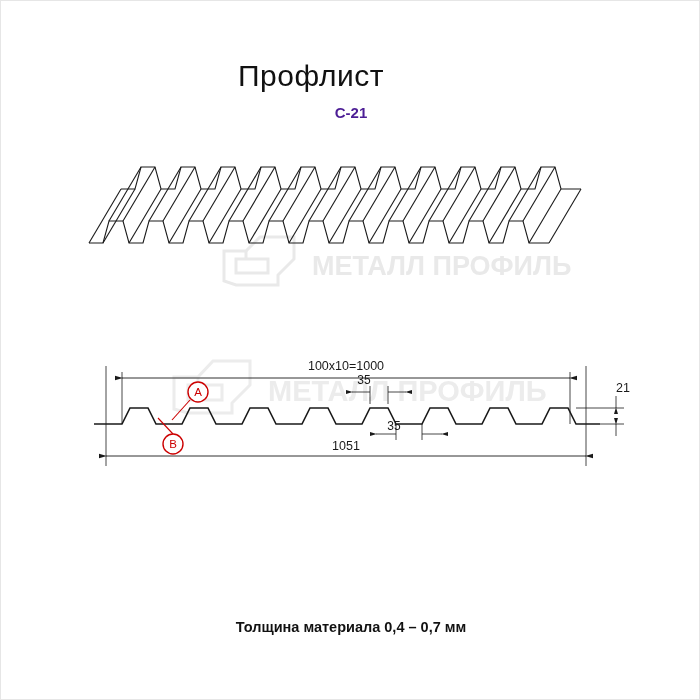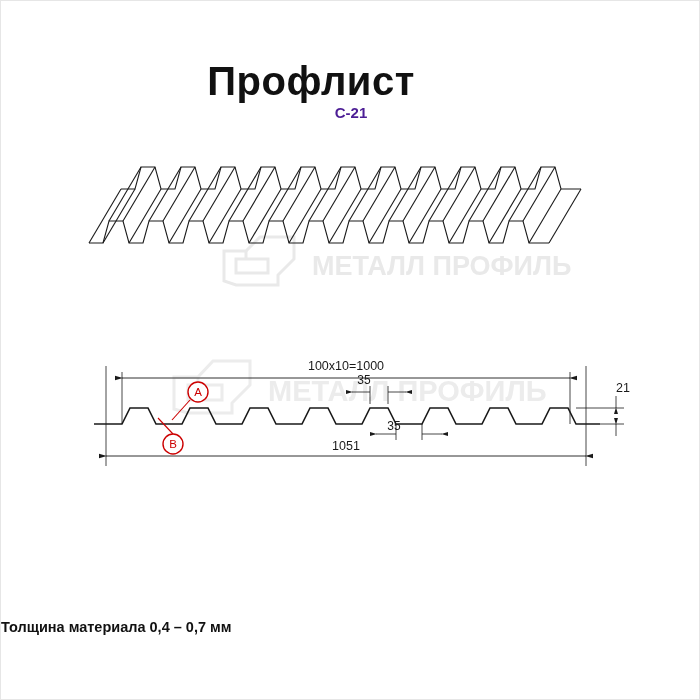--- a/index.html
+++ b/index.html
@@ -21,41 +21,41 @@
     height: 700px;
     border: 1px solid #e6e6e6;
     box-sizing: border-box;
   }
   .title {
     position: absolute;
     top: 58px;
     left: 0;
     width: 620px;
     text-align: center;
-    font-size: 40px;
-    font-weight: bold;
+    font-size: 30px;
+    font-weight: normal;
     letter-spacing: 0.5px;
     color: #111111;
   }
   .subtitle {
     position: absolute;
     top: 103px;
     left: 0;
     width: 700px;
     text-align: center;
     font-size: 15px;
     font-weight: bold;
     color: #4c1d95;
   }
   .footer-note {
     position: absolute;
     top: 618px;
     left: 0;
     width: 700px;
-    text-align: left;
+    text-align: center;
     font-size: 14.5px;
     font-weight: bold;
     color: #111111;
   }
   .iso-wrap {
     position: absolute;
     top: 150px;
     left: 80px;
     width: 540px;
     height: 130px;

